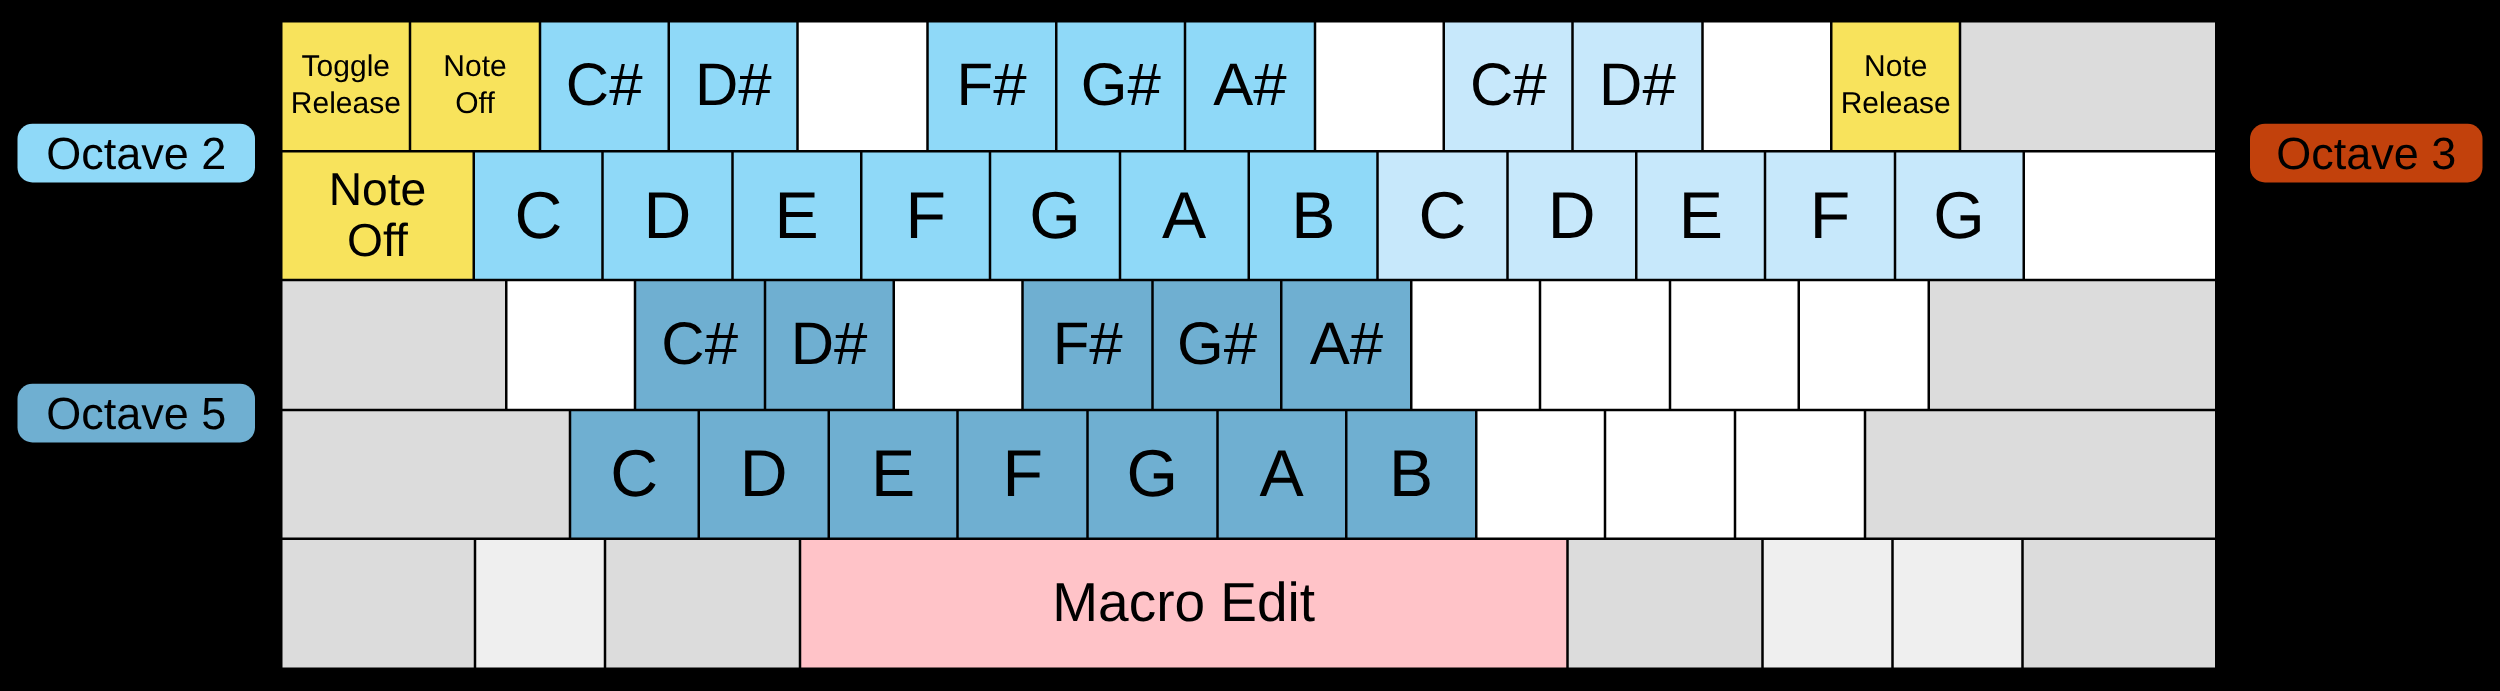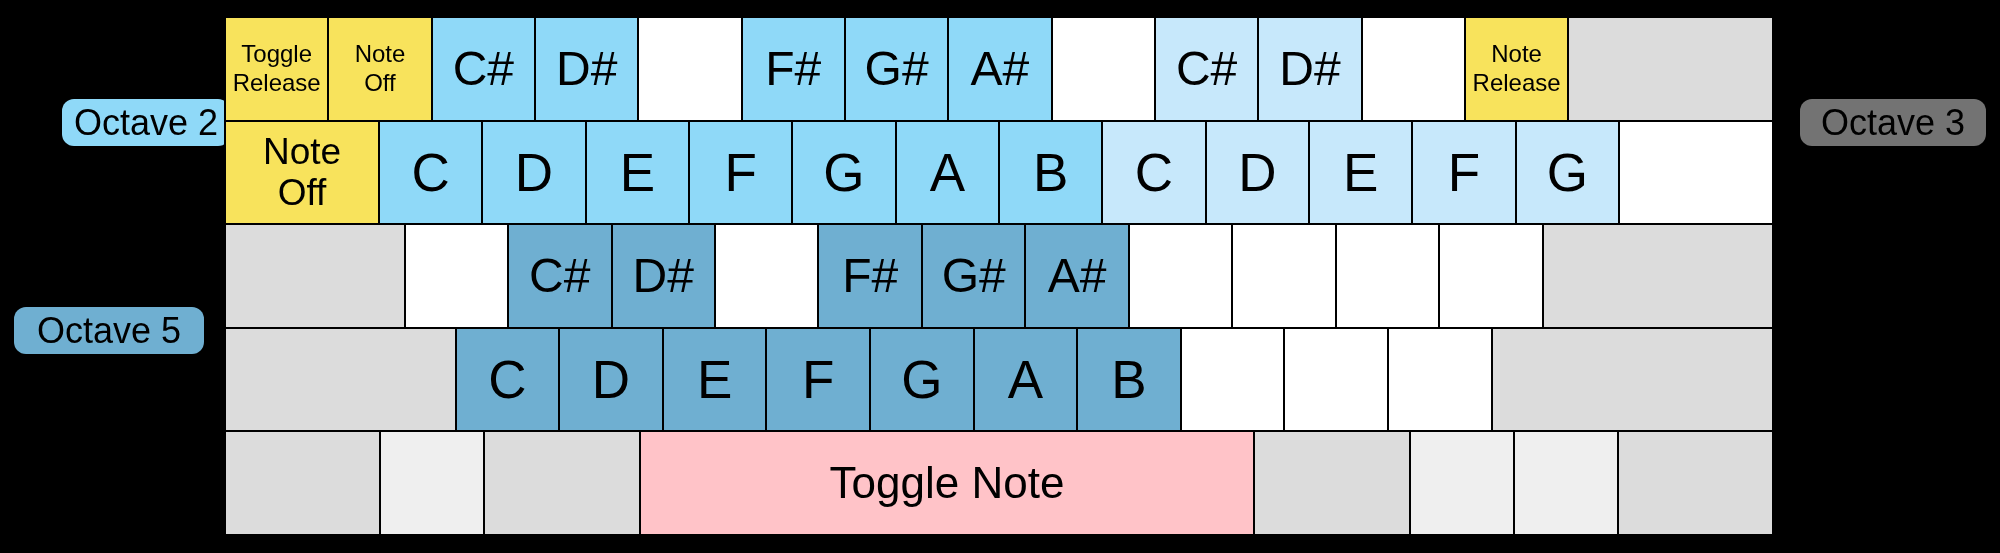--- a/index.html
+++ b/index.html
@@ -19,31 +19,31 @@
   .kind-blank,.kind-mod{font-size:0;}
   .kind-macro{font-size:24px;line-height:1.18;}
   .kind-tabmacro{font-size:37px;line-height:1.12;}
   .kind-sharp{font-size:48px;line-height:1;}
   .kind-note{font-size:53px;line-height:1;}
   .kind-spacemacro{font-size:44px;line-height:1;}
   .octave-label{
     position:absolute;display:flex;align-items:center;justify-content:center;
     font-size:36px;border-radius:12px;white-space:nowrap;
   }
-  .octave-label.left-top{left:14px;top:99px;width:168px;height:47px;margin-left:48px;}
+  .octave-label.left-top{left:14px;top:99px;width:190px;height:47px;}
   .octave-label.left-mid{left:14px;top:307px;width:190px;height:47px;}
   .octave-label.right-top{left:1800px;top:99px;width:186px;height:47px;}
 </style>
 </head>
 <body>
 
 <div class="stage">
   <div class="octave-label left-top" style="background: rgb(143, 217, 248);">Octave 2</div>
   <div class="octave-label left-mid" style="background: rgb(111, 175, 209);">Octave 5</div>
-  <div class="octave-label right-top" style="background: #737373;">Octave 3</div>
+  <div class="octave-label right-top" style="background: #c2410c;">Octave 3</div>
   <div class="keyboard">
       <div class="kb-row">
         <div class="key kind-macro" style="flex-grow: 1; background: rgb(248, 227, 92);">
           <div>Toggle</div>
           <div>Release</div>
         </div>
         <div class="key kind-macro" style="flex-grow: 1; background: rgb(248, 227, 92);">
           <div>Note</div>
           <div>Off</div>
         </div>
@@ -171,21 +171,21 @@
         <div class="key kind-blank" style="flex-grow: 1; background: rgb(255, 255, 255);"></div>
         <div class="key kind-blank" style="flex-grow: 1; background: rgb(255, 255, 255);"></div>
         <div class="key kind-blank" style="flex-grow: 1; background: rgb(255, 255, 255);"></div>
         <div class="key kind-mod" style="flex-grow: 2.75; background: rgb(220, 220, 220);"></div>
       </div>
       <div class="kb-row">
         <div class="key kind-mod" style="flex-grow: 1.5; background: rgb(220, 220, 220);"></div>
         <div class="key kind-mod" style="flex-grow: 1; background: rgb(239, 239, 239);"></div>
         <div class="key kind-mod" style="flex-grow: 1.5; background: rgb(220, 220, 220);"></div>
         <div class="key kind-spacemacro" style="flex-grow: 6; background: rgb(255, 195, 200);">
-          <div>Toggle Note</div>
+          <div>Macro Edit</div>
         </div>
         <div class="key kind-mod" style="flex-grow: 1.5; background: rgb(220, 220, 220);"></div>
         <div class="key kind-mod" style="flex-grow: 1; background: rgb(239, 239, 239);"></div>
         <div class="key kind-mod" style="flex-grow: 1; background: rgb(239, 239, 239);"></div>
         <div class="key kind-mod" style="flex-grow: 1.5; background: rgb(220, 220, 220);"></div>
       </div>
     </div>
 </div>
 
 </body></html>

